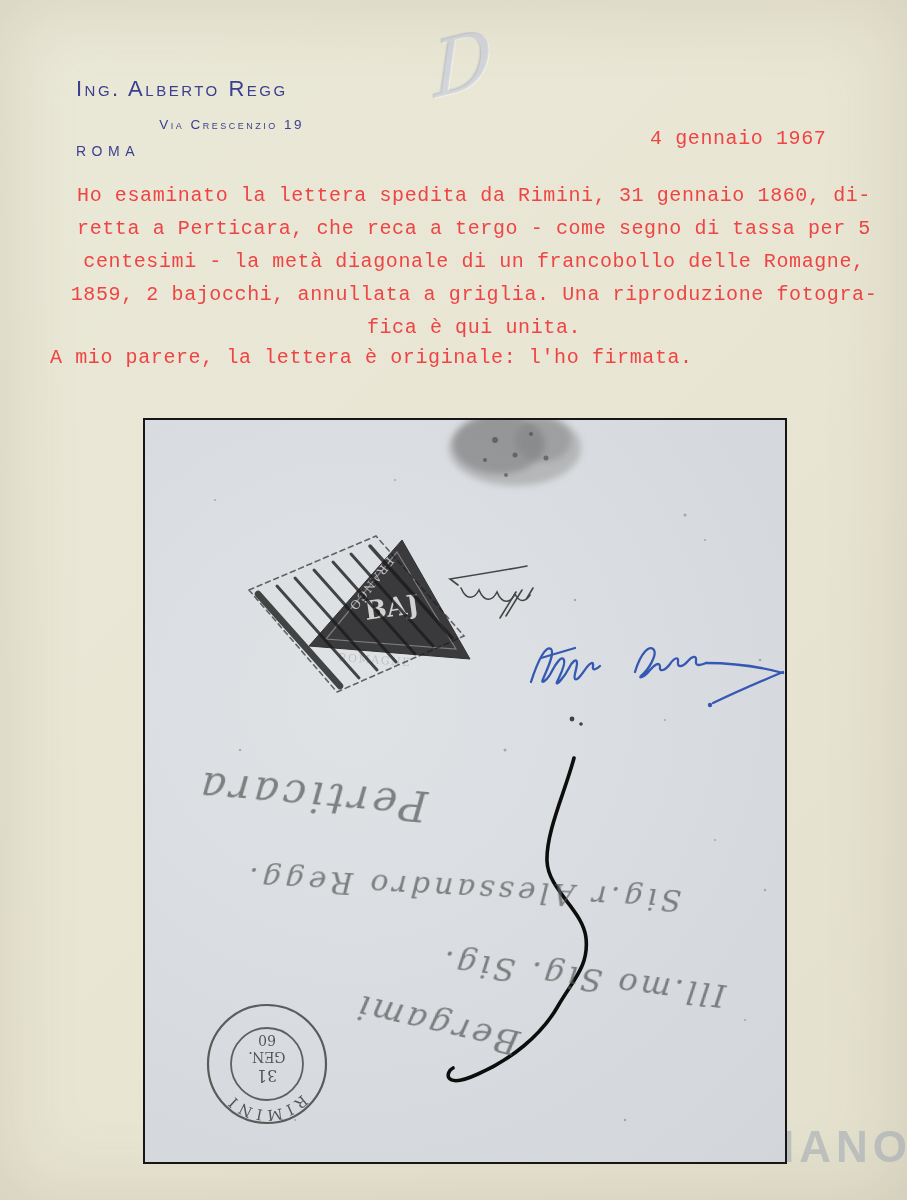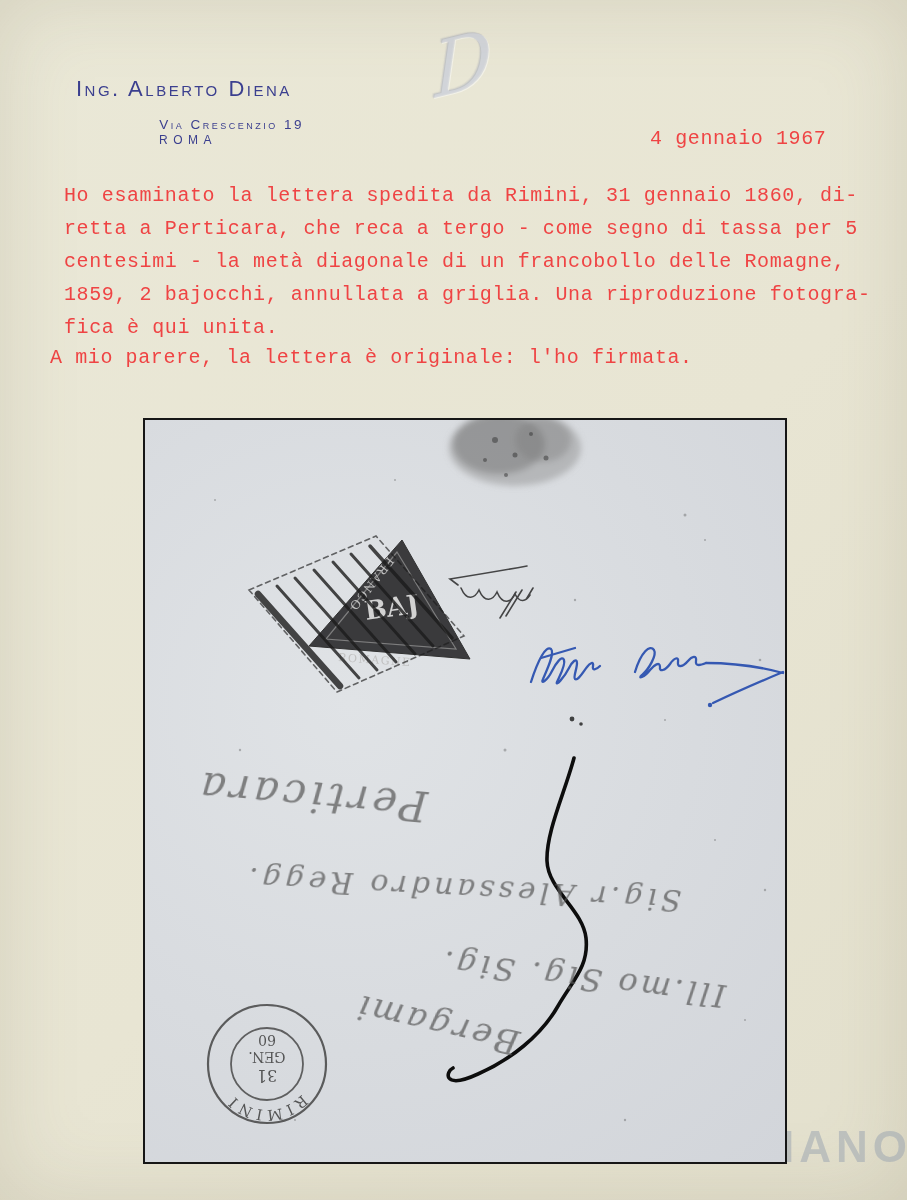--- a/index.html
+++ b/index.html
@@ -16,29 +16,29 @@
     position:absolute;left:398px;top:14px;width:130px;height:100px;
     font-family:"DejaVu Serif",serif;font-style:italic;font-size:76px;line-height:100px;
     color:rgba(122,136,180,.20);transform:rotate(-14deg) skewX(-12deg);
     text-shadow:1px 1px 0 rgba(255,255,255,.45),-1px -1px 1px rgba(80,92,140,.12);
     text-align:center;
   }
   
   .letterhead{position:absolute;left:76px;top:76px;width:228px;color:#3b3f8f;}
   .lh-name{font-variant:small-caps;font-size:22px;letter-spacing:2.5px;font-weight:500;white-space:nowrap;}
   .lh-addr{margin-top:15px;font-variant:small-caps;font-size:13.5px;letter-spacing:2.5px;text-align:right;white-space:nowrap;}
-  .lh-city{margin-top:1px;font-size:12px;letter-spacing:5.5px;text-align:center;padding-right:4px;text-transform:uppercase;white-space:nowrap;}
+  .lh-city{margin-top:11px;font-size:14px;letter-spacing:5.5px;text-align:left;padding-right:4px;text-transform:uppercase;white-space:nowrap;}
   
   .tw{
     font-family:"Liberation Mono","DejaVu Sans Mono",monospace;
     color:#ef4444;font-size:20px;line-height:33px;letter-spacing:.6px;
     white-space:pre-line;
   }
   .dateline{position:absolute;left:650px;top:122px;}
-  .p1{position:absolute;left:64px;top:179px;width:820px;}
+  .p1{position:absolute;left:64px;top:179px;width:820px;text-align:center;}
   .p2{position:absolute;left:50px;top:341px;width:820px;}
   
   .photo{
     position:absolute;left:143px;top:418px;width:640px;height:742px;
     background:radial-gradient(circle at 32% 38%,#e0e3e6 0%,#d8dbdf 55%,#d2d5da 100%);
     border:2px solid #161616;z-index:2;
   }
   .photo svg{position:absolute;left:0;top:0;}
   .hand{
     position:absolute;font-family:"DejaVu Serif",serif;font-style:italic;
@@ -55,21 +55,21 @@
   }
 </style>
 </head>
 <body>
 
 <div class="page">
 
   <div class="monogram">D</div>
 
   <div class="letterhead">
-    <div class="lh-name">Ing. Alberto Diena</div>
+    <div class="lh-name">Ing. Alberto Regg</div>
     <div class="lh-addr">Via Crescenzio 19</div>
     <div class="lh-city">Roma</div>
   </div>
 
   <div class="tw dateline">4 gennaio 1967</div>
 
   <div class="tw p1">Ho esaminato la lettera spedita da Rimini, 31 gennaio 1860, di-
 retta a Perticara, che reca a tergo - come segno di tassa per 5
 centesimi - la metà diagonale di un francobollo delle Romagne,
 1859, 2 bajocchi, annullata a griglia. Una riproduzione fotogra-

